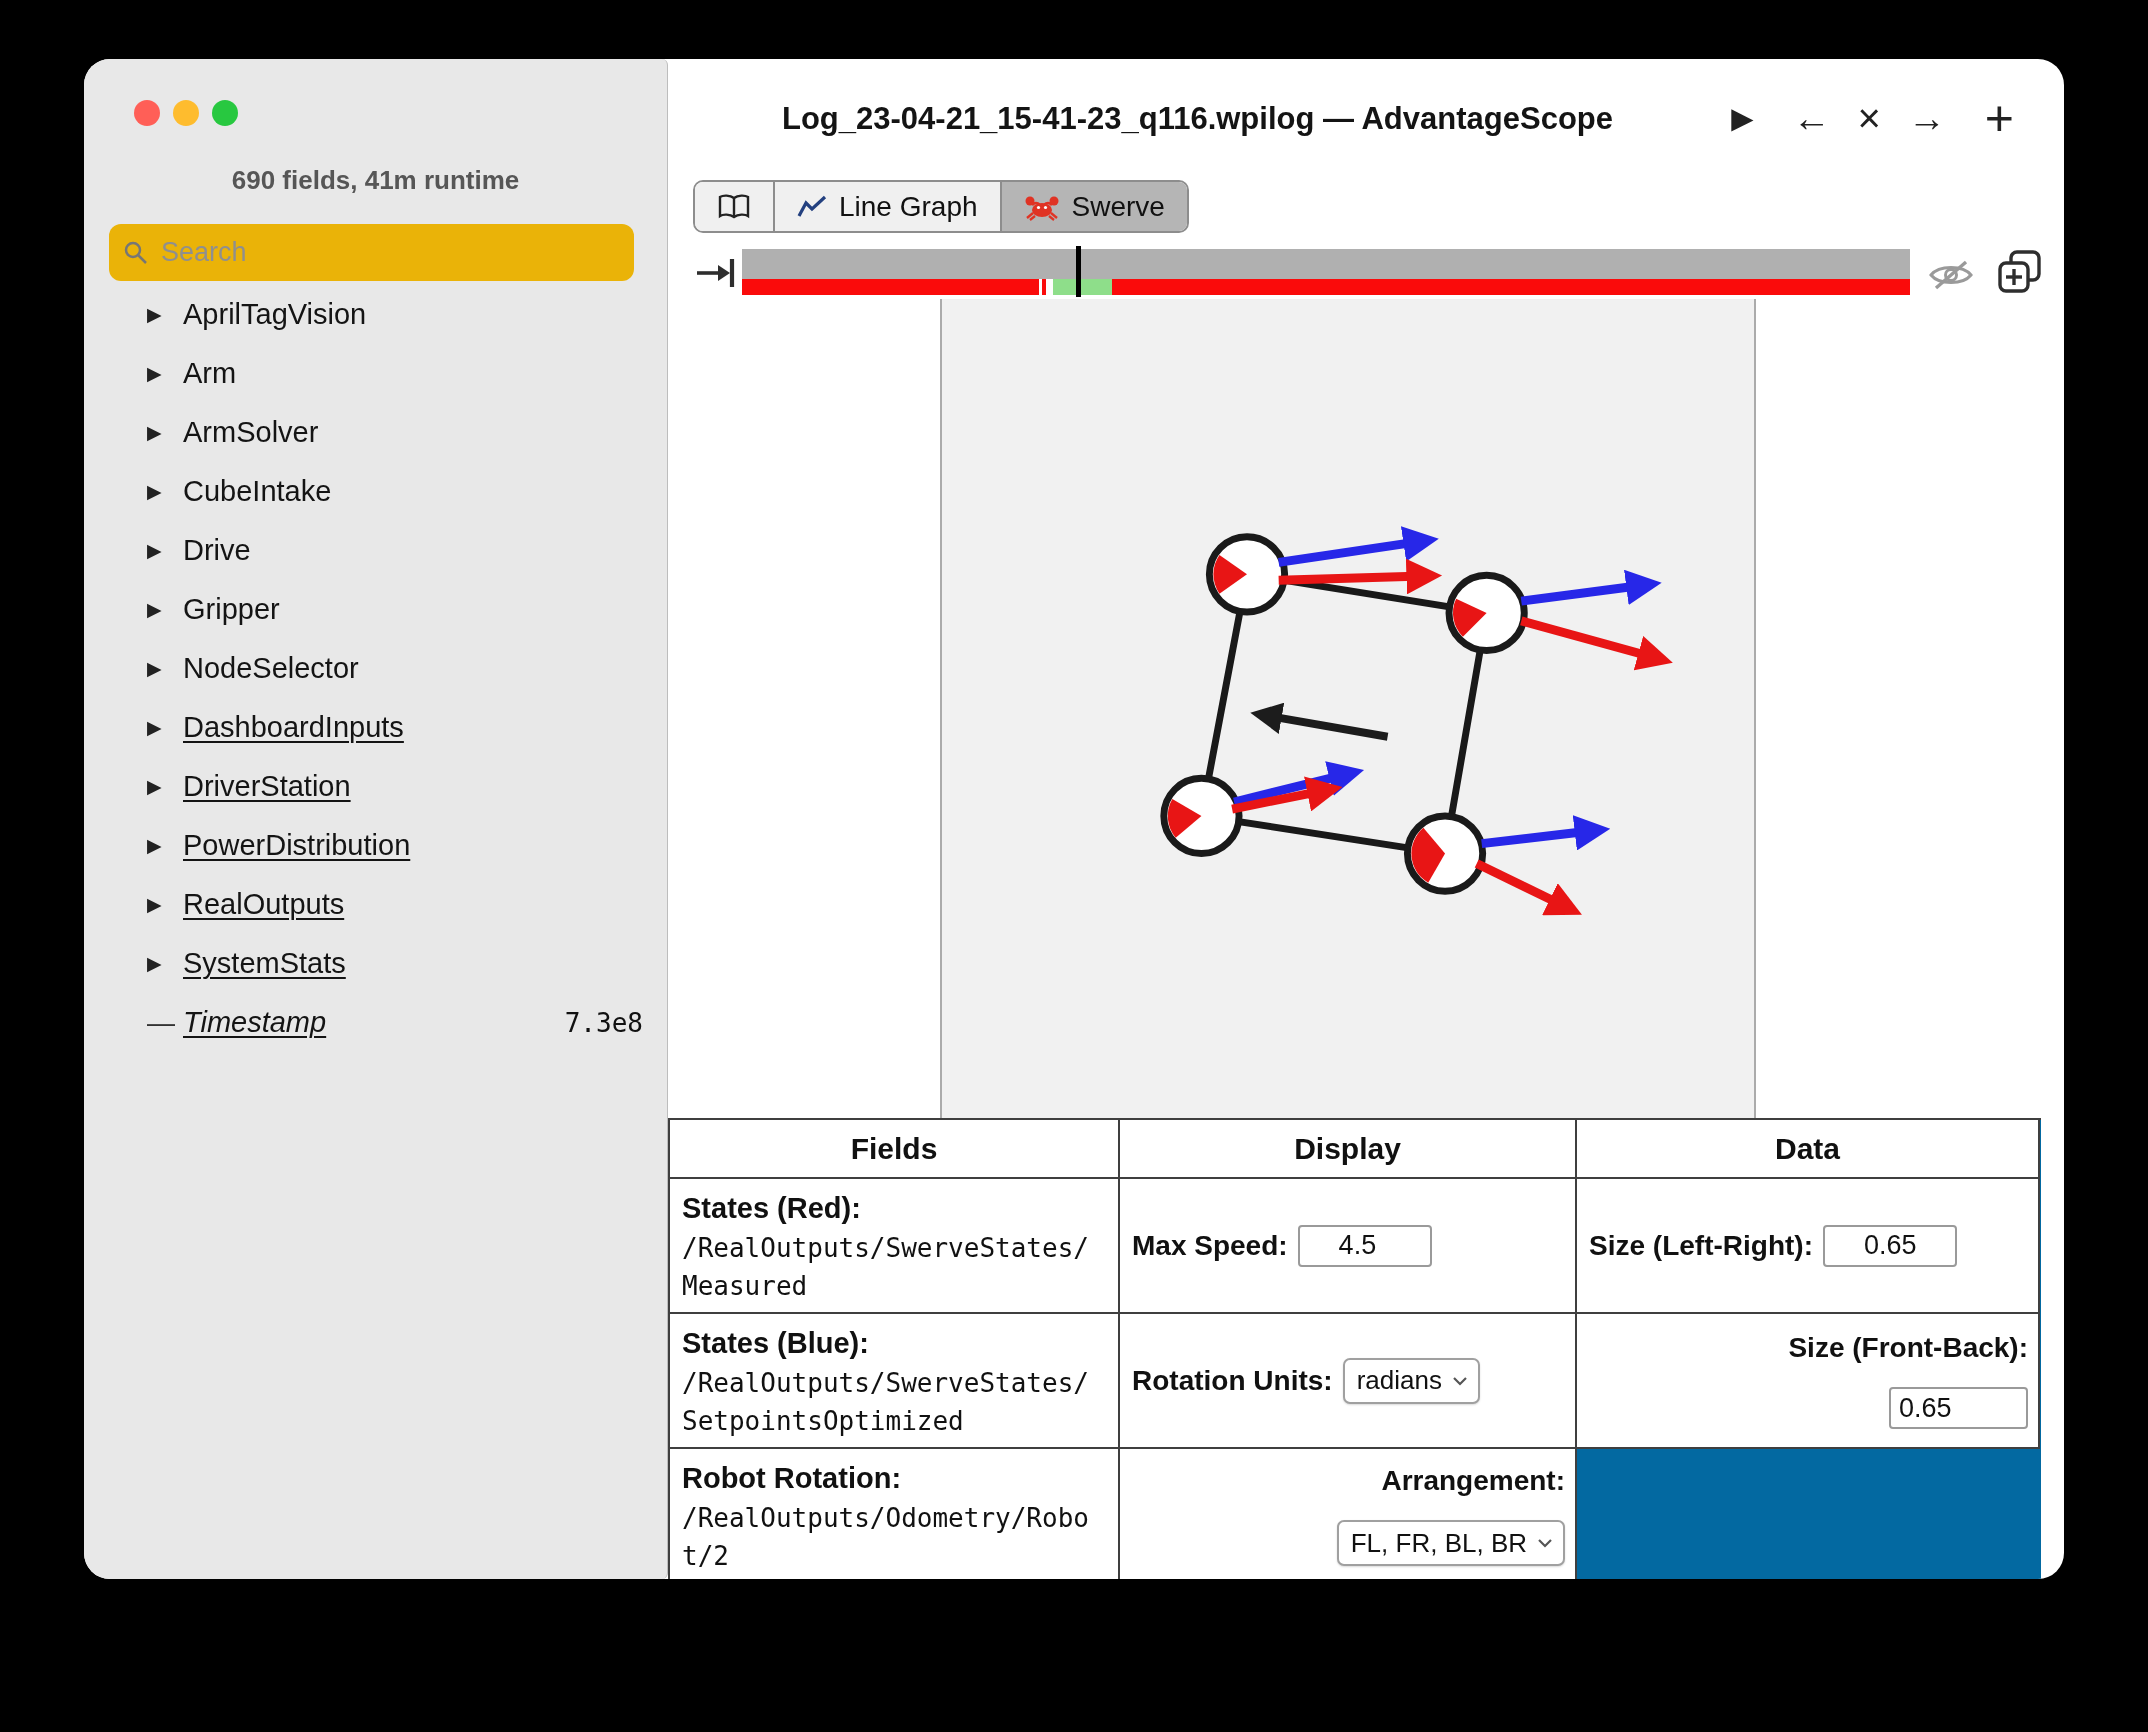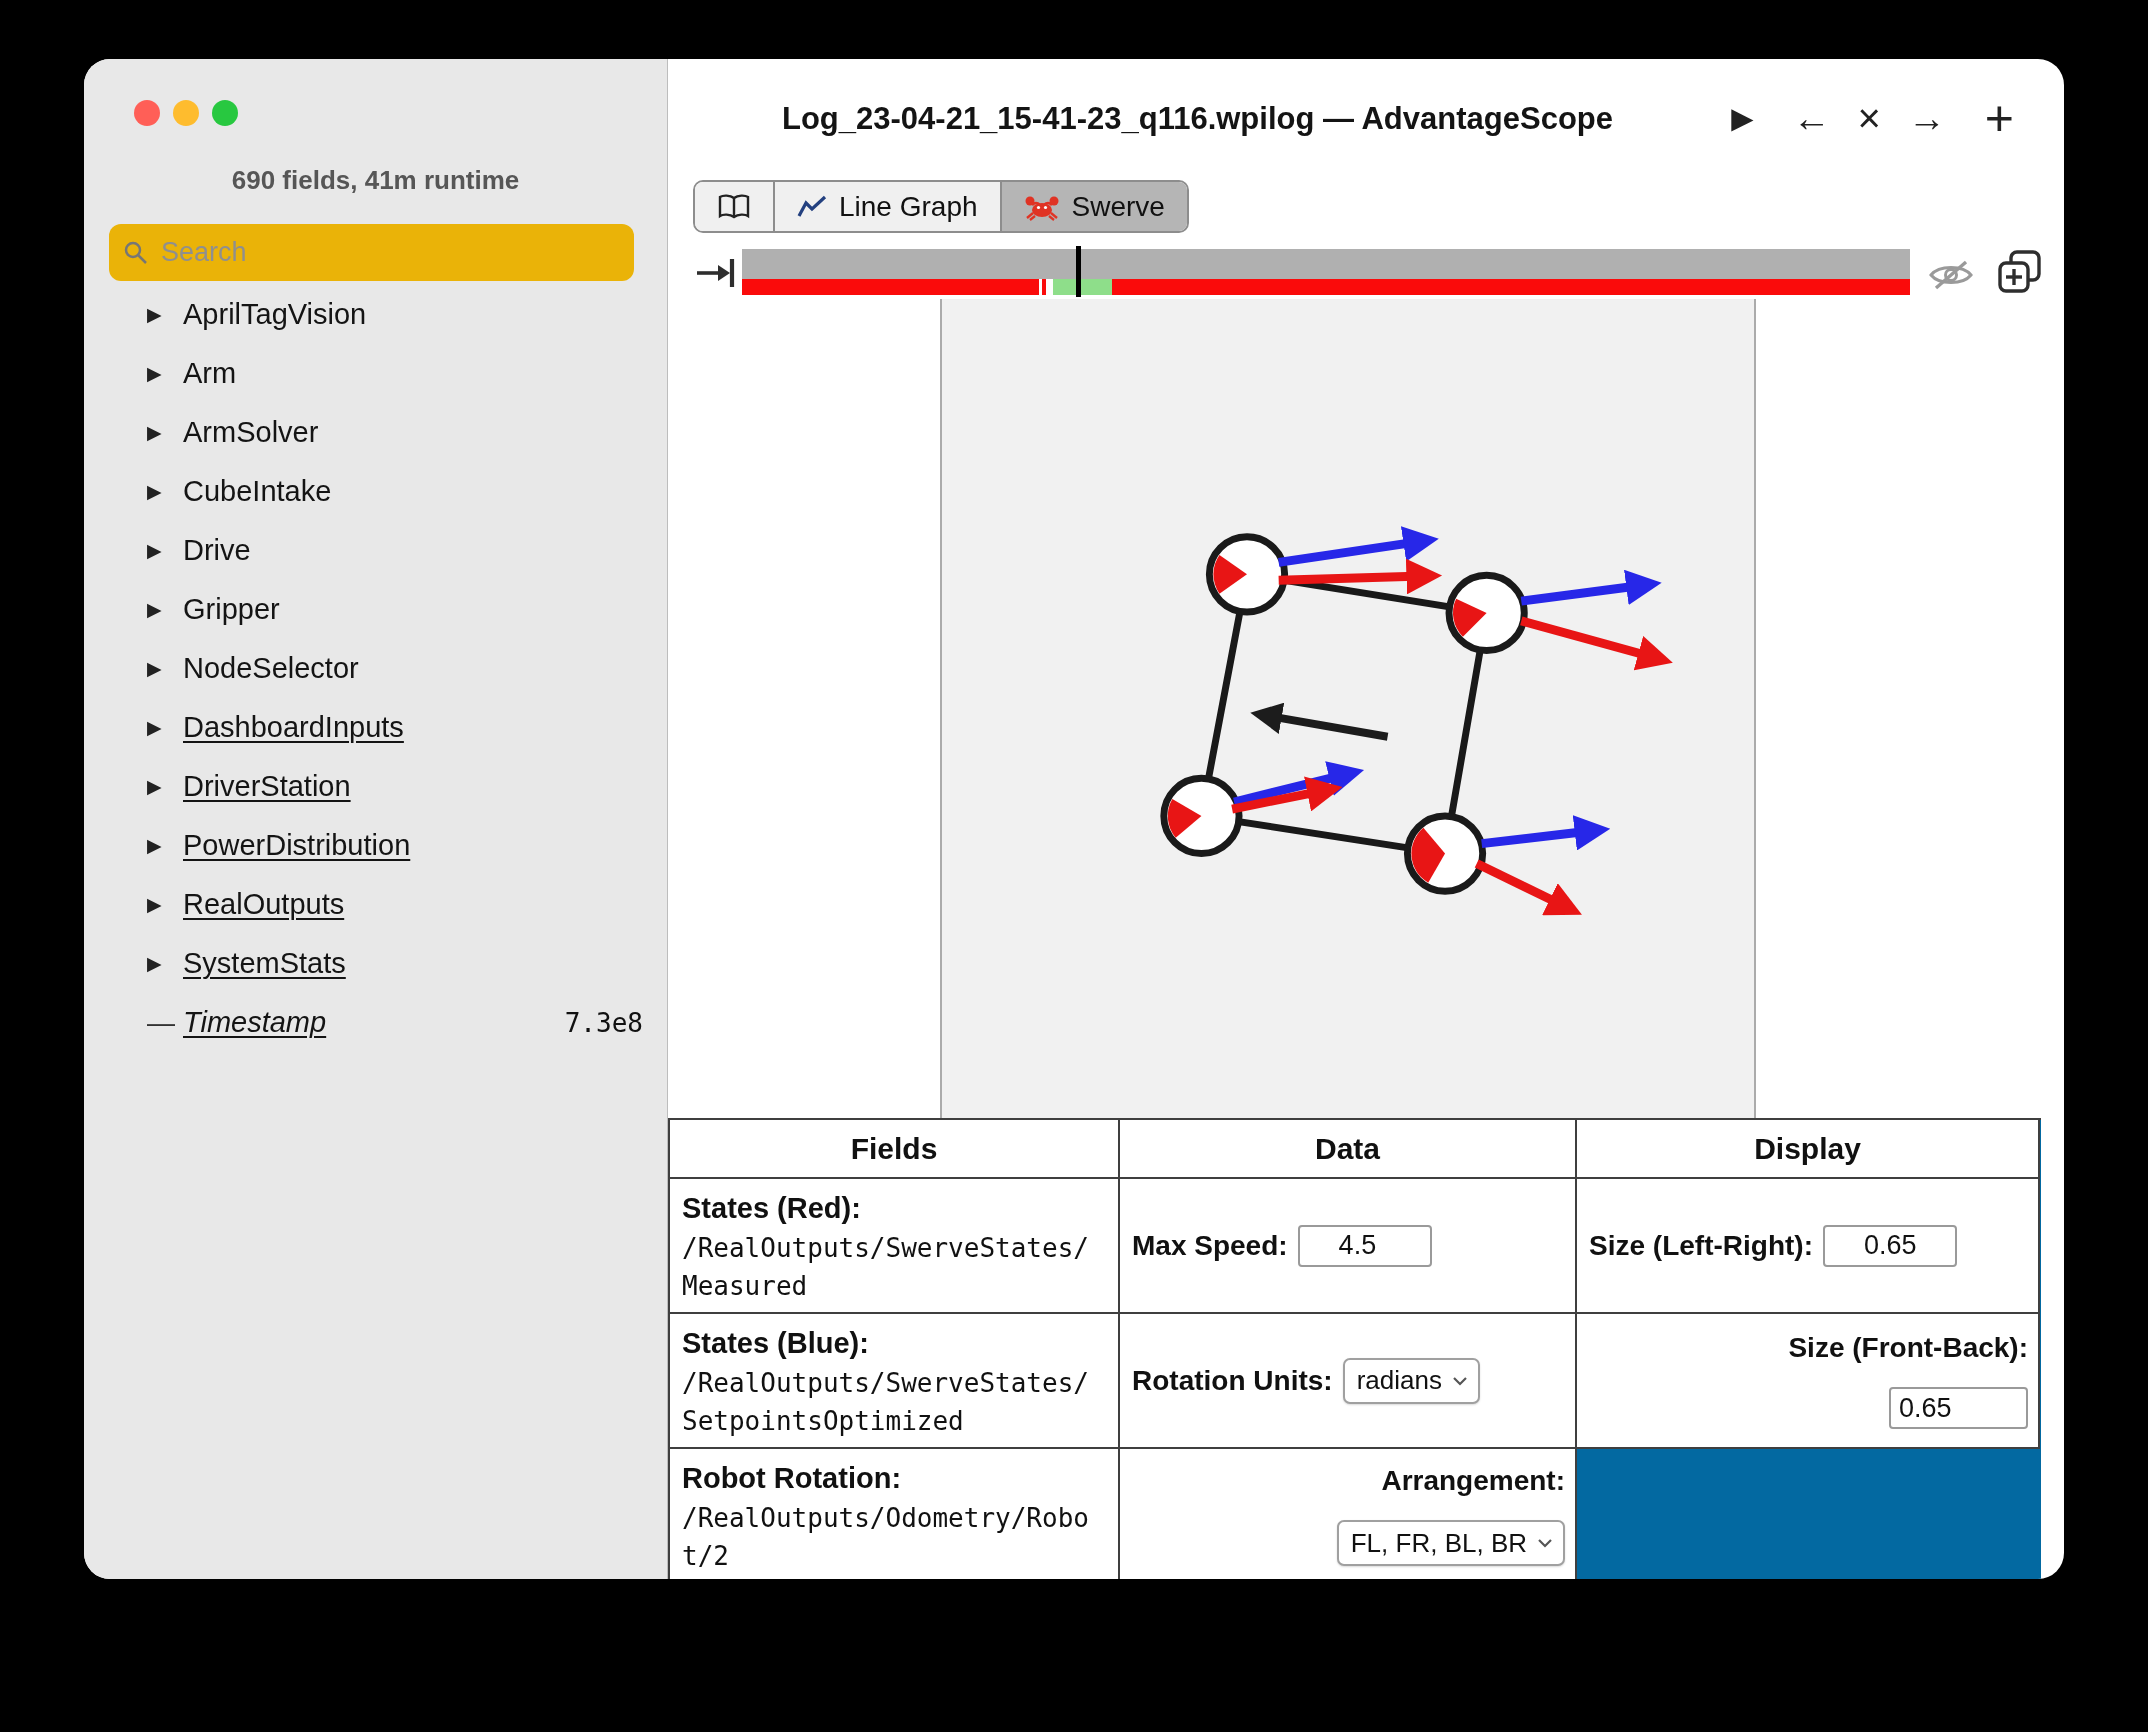--- a/index.html
+++ b/index.html
@@ -8,21 +8,21 @@
     font-family:"Liberation Sans", "DejaVu Sans", sans-serif;
     -webkit-font-smoothing:antialiased;
   }
   .window{
     position:absolute;left:84px;top:59px;width:1980px;height:1520px;
     background:#fff;border-radius:26px;overflow:hidden;
     box-shadow:0 40px 109px rgba(0,0,0,.85);
   }
   
   .sidebar{position:absolute;left:0;top:0;width:584px;height:100%;
-    background:#e8e8e8;border-right:1px solid #bdbdbd;box-sizing:border-box;}
+    background:#e8e8e8;border-right:1px solid #bdbdbd;box-sizing:border-box;border-radius:6px;}
   .traffic{position:absolute;left:50px;top:41px;display:flex;gap:13px;}
   .tl{width:26px;height:26px;border-radius:50%;}
   .tl.red{background:#ff5f57;}
   .tl.yellow{background:#febc2e;}
   .tl.green{background:#28c840;}
   .summary{position:absolute;top:103px;left:0;width:100%;text-align:center;
     font-size:26px;font-weight:bold;color:#565656;line-height:36px;}
   .searchbox{position:absolute;left:25px;top:165px;width:525px;height:57px;
     background:#eab308;border-radius:12px;display:flex;align-items:center;
     padding-left:14px;gap:10px;box-sizing:border-box;}
@@ -290,22 +290,22 @@
         <circle class="wheel" cx="508" cy="560" r="38"></circle>
         <path class="wedge" d="M508 560 L491 589.4 A34 34 0 0 1 486.1 534 Z"></path>
         <line class="arr-blue" x1="545" y1="550" x2="648" y2="538" marker-end="url(#ah-blue)"></line>
         <line class="arr-red" x1="540" y1="570" x2="622" y2="610" marker-end="url(#ah-red)"></line>
       </g>
     </svg>
   </div>
 
   <div class="config-table">
     <div class="cell header">Fields</div>
+    <div class="cell header">Display</div>
     <div class="cell header">Data</div>
-    <div class="cell header">Display</div>
 
     <div class="cell body">
       <div class="f-label">States (Red):</div>
       <div class="mono">/RealOutputs/SwerveStates/</div>
       <div class="mono">Measured</div>
     </div>
     <div class="cell body">
       <div class="cfg-row">
         <span class="cfg-label">Max Speed:</span>
         <input class="val-input w135" value="4.5" style="">

